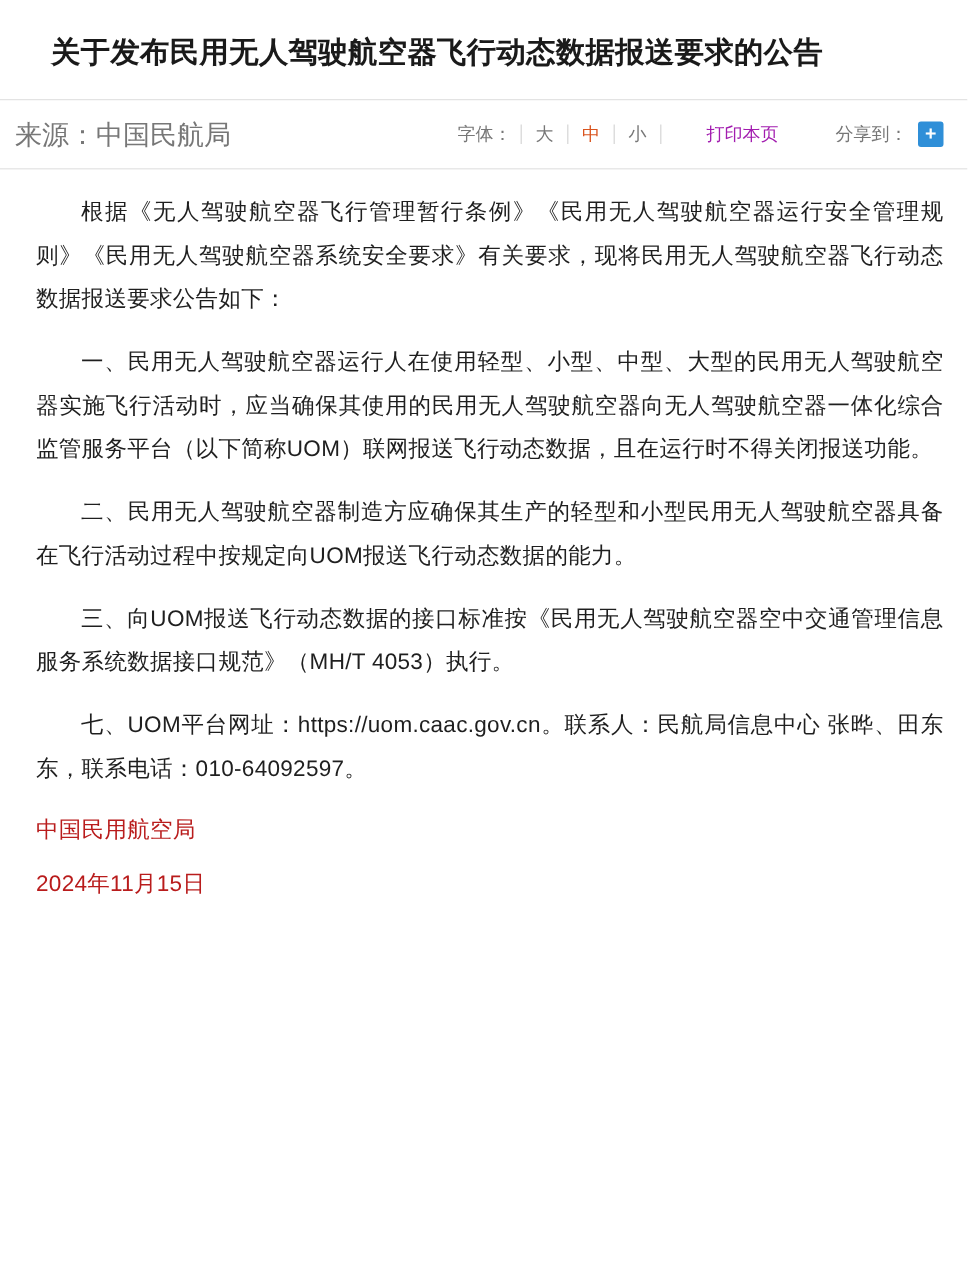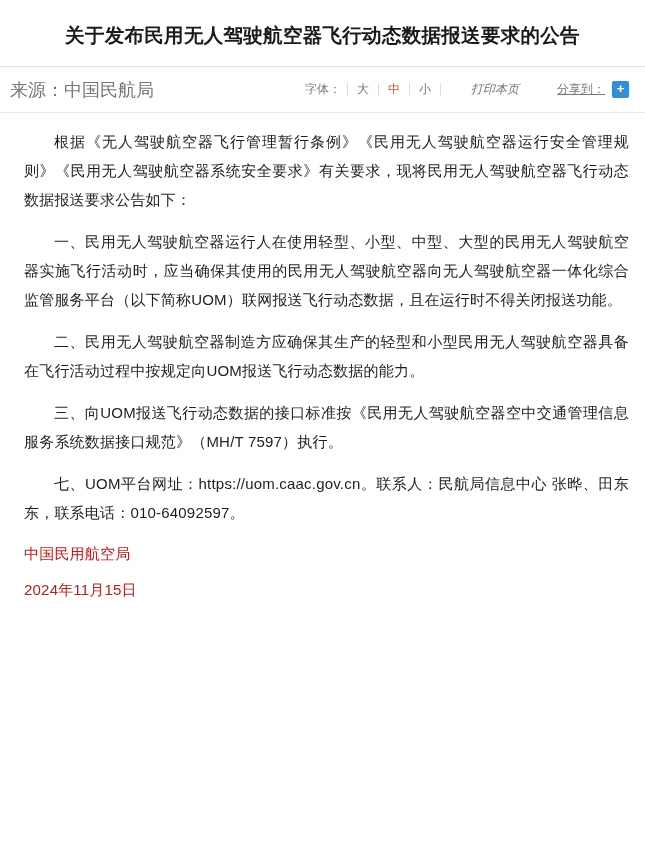--- a/index.html
+++ b/index.html
@@ -24,21 +24,20 @@
   
   .title-wrap {
     padding: 18px 34px 14px 34px;
     border-bottom: 1px solid #e3e3e3;
   }
   .doc-title {
     font-size: 19.5px;
     font-weight: bold;
     line-height: 34px;
     color: #1a1a1a;
-    text-align: center;
     letter-spacing: 0.3px;
     margin: 0;
   }
   
   .meta-bar {
     height: 46px;
     display: flex;
     align-items: center;
     padding: 0 16px 0 10px;
     font-size: 12px;
@@ -69,32 +68,30 @@
     color: #777;
     cursor: pointer;
     border-right: 1px solid #ddd;
     line-height: 13px;
     display: inline-block;
   }
   .fs-opt.first { border-left: 1px solid #ddd; }
   .fs-opt.active { color: #d9541e; }
   .print-link {
     margin-left: 26px;
-    color: #737373;
+    color: #a21caf;
     cursor: pointer;
     font-size: 12px;
-    font-style: italic;
   }
   .share-group {
     margin-left: 34px;
     display: flex;
     align-items: flex-start;
     font-size: 12px;
     color: #777;
-    text-decoration: underline;
   }
   .share-label { margin-right: 7px; }
   .share-btn {
     width: 17px;
     height: 17px;
     background: #2f8fd8;
     color: #fff;
     border-radius: 2px;
     font-size: 13px;
     line-height: 16px;
@@ -153,21 +150,21 @@
         <span class="share-label">分享到：</span>
         <span class="share-btn">+</span>
       </div>
     </div>
   </div>
 
   <div class="content">
     <p>根据《无人驾驶航空器飞行管理暂行条例》《民用无人驾驶航空器运行安全管理规则》《民用无人驾驶航空器系统安全要求》有关要求，现将民用无人驾驶航空器飞行动态数据报送要求公告如下：</p>
     <p>一、民用无人驾驶航空器运行人在使用轻型、小型、中型、大型的民用无人驾驶航空器实施飞行活动时，应当确保其使用的民用无人驾驶航空器向无人驾驶航空器一体化综合监管服务平台（以下简称UOM）联网报送飞行动态数据，且在运行时不得关闭报送功能。</p>
     <p>二、民用无人驾驶航空器制造方应确保其生产的轻型和小型民用无人驾驶航空器具备在飞行活动过程中按规定向UOM报送飞行动态数据的能力。</p>
-    <p>三、向UOM报送飞行动态数据的接口标准按《民用无人驾驶航空器空中交通管理信息服务系统数据接口规范》（MH/T 7597）执行。</p>
+    <p>三、向UOM报送飞行动态数据的接口标准按《民用无人驾驶航空器空中交通管理信息服务系统数据接口规范》（MH/T 4053）执行。</p>
     <p>七、UOM平台网址：https://uom.caac.gov.cn。联系人：民航局信息中心 张晔、田东东，联系电话：010-64092597。</p>
 
     <div class="sign">
       <p>中国民用航空局</p>
       <p>2024年11月15日</p>
     </div>
   </div>
 
 </div>
 

